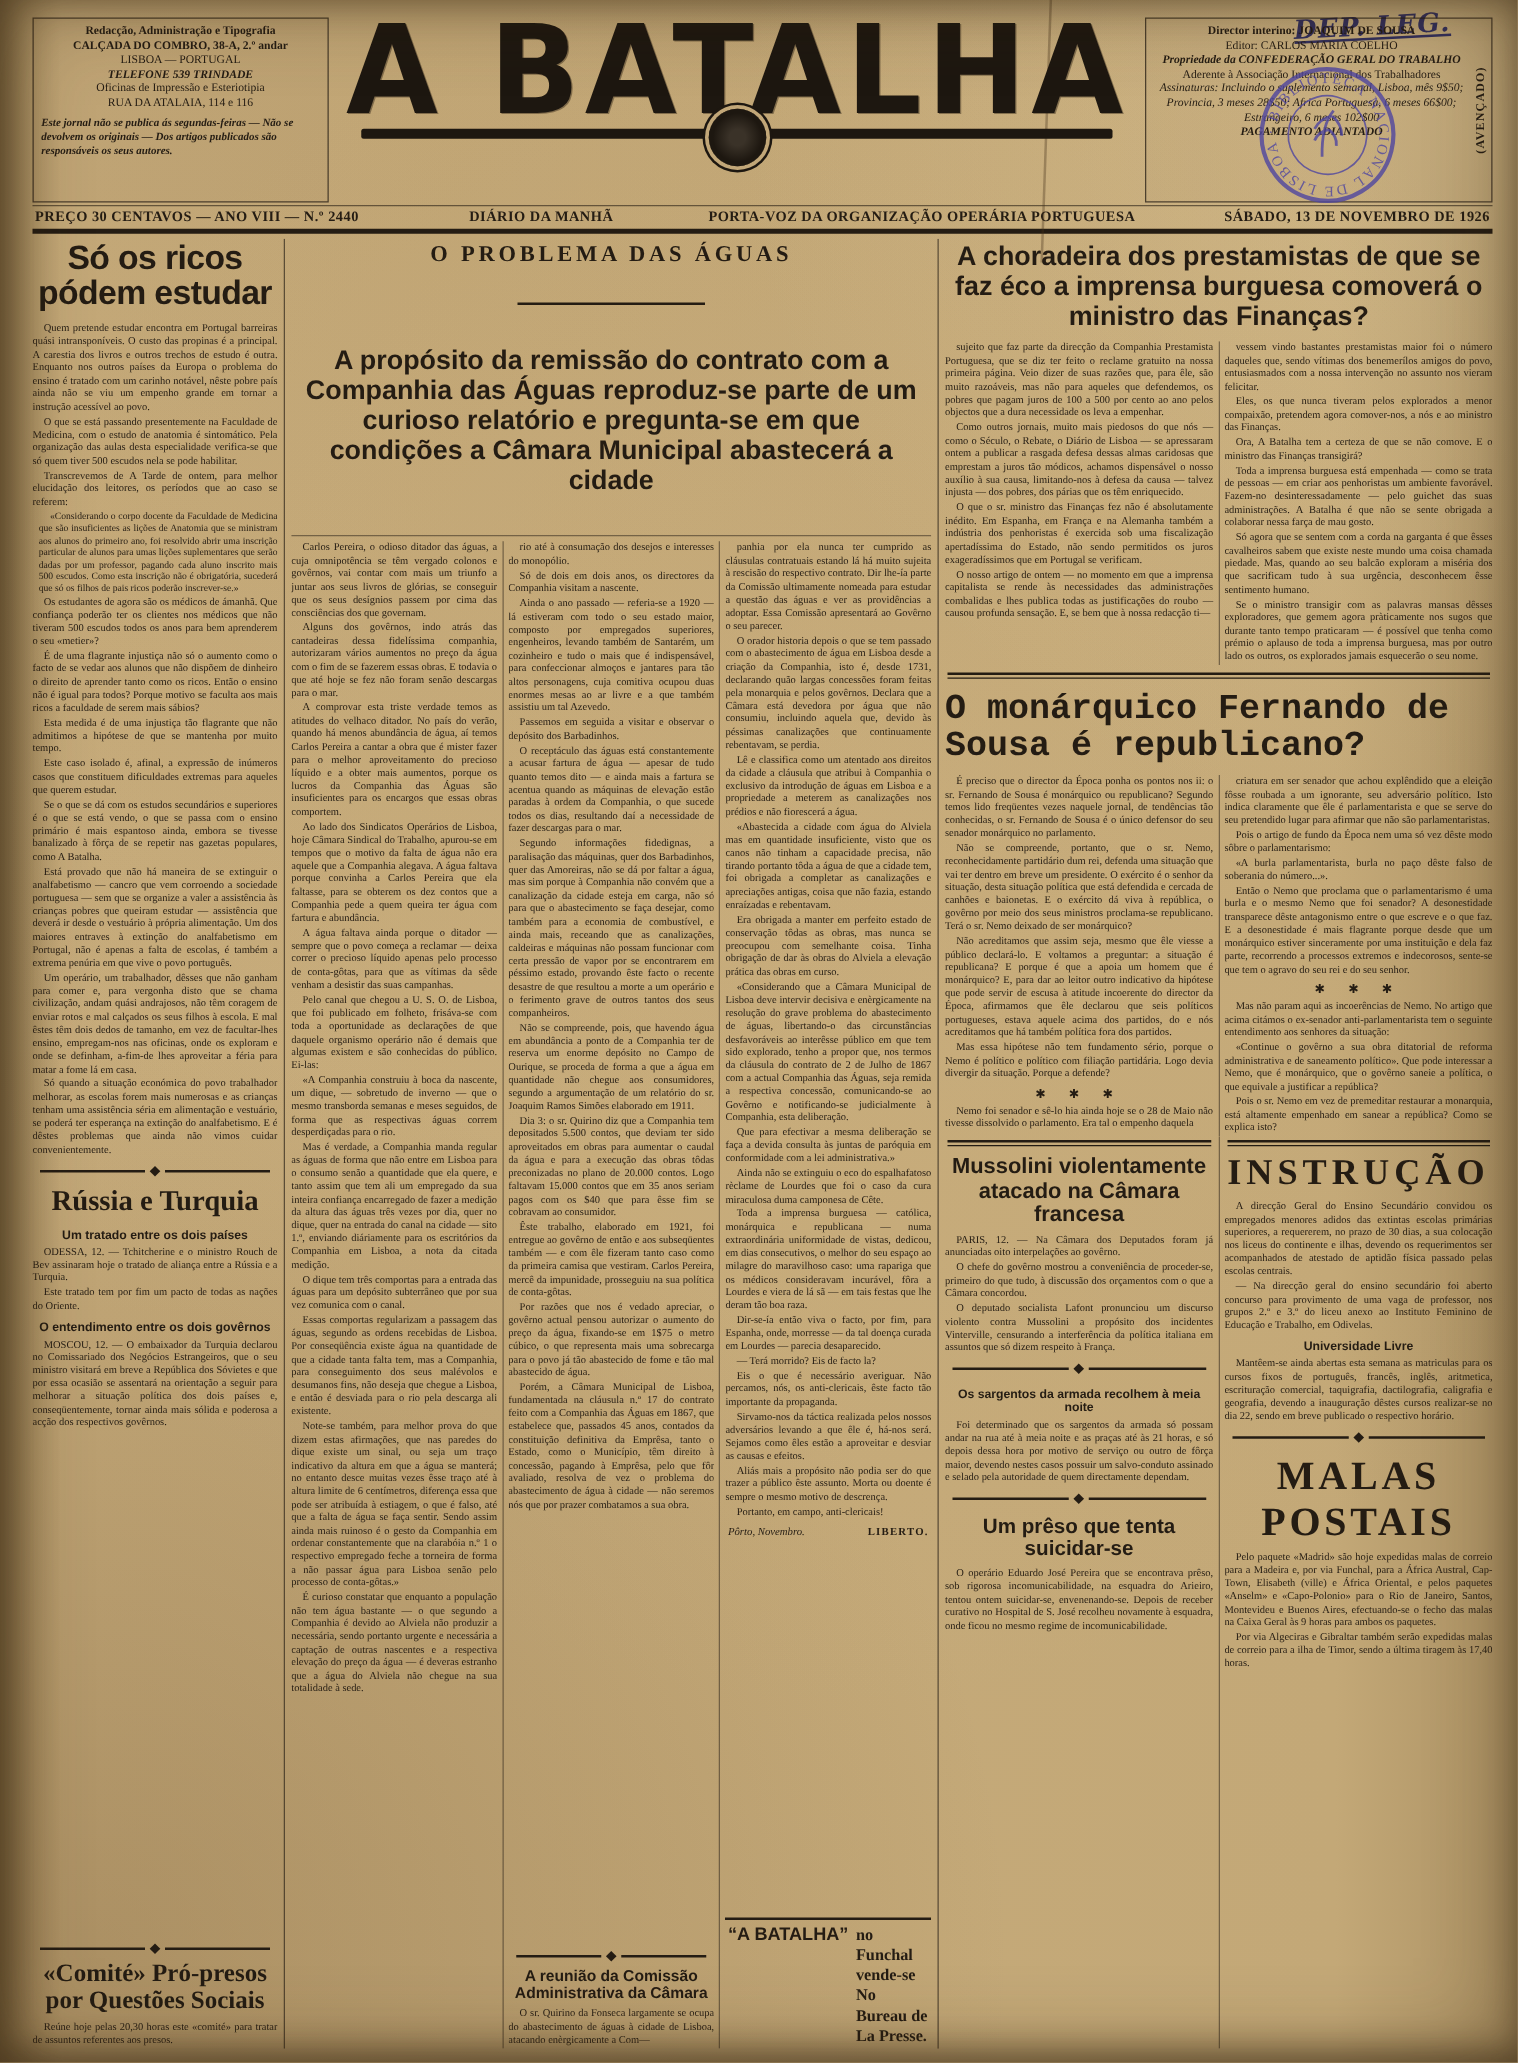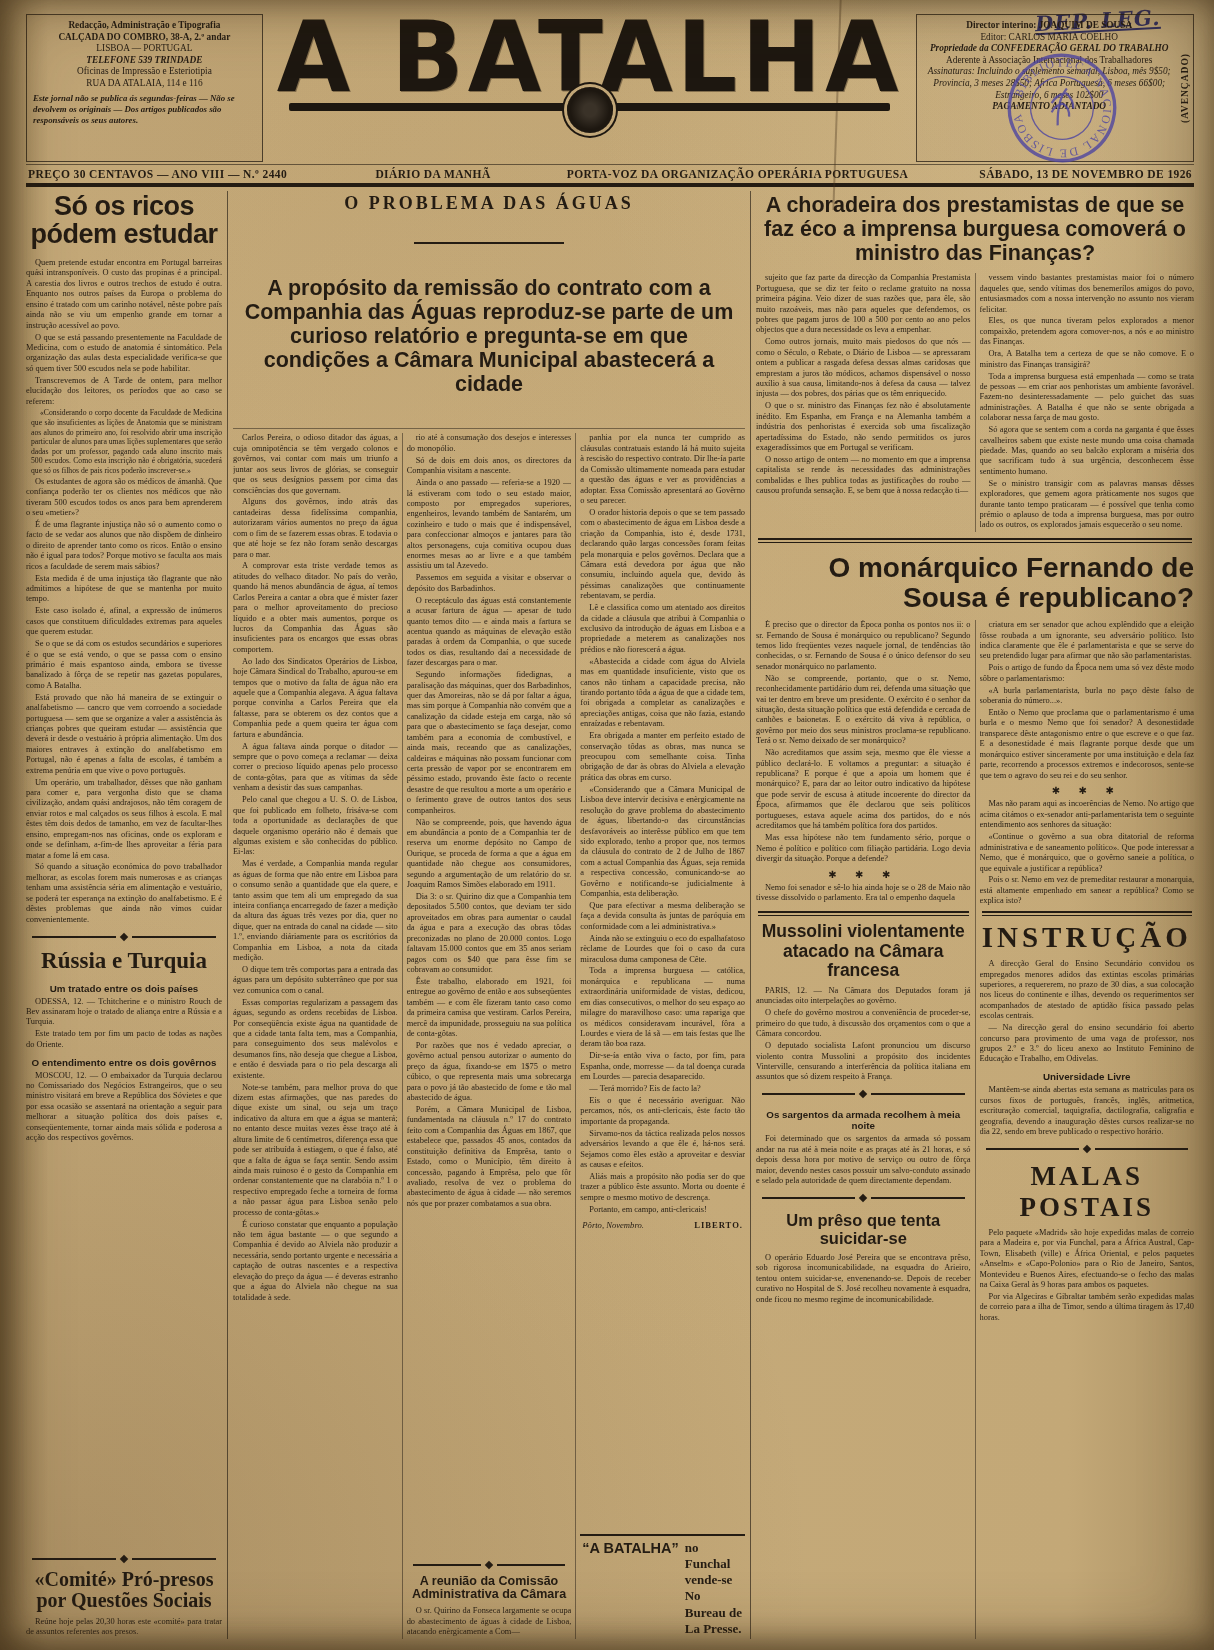--- a/index.html
+++ b/index.html
@@ -81,30 +81,30 @@
   .cete-title{font-family:"Liberation Sans",sans-serif;font-weight:bold;font-size:17.5px;line-height:1.15;text-align:center;margin:6px 0;}
   .sig{display:flex;justify-content:space-between;font-size:8.6px;margin:3px 2px;}
   .sig .place{font-style:italic;}
   .sig .name{font-weight:bold;letter-spacing:1px;}
   .ad-funchal{border-top:2px solid #241c13;margin-top:auto;padding:4px 2px 2px;display:flex;gap:6px;align-items:flex-start;}
   .ad-brand{font-family:"Liberation Sans",sans-serif;font-weight:bold;font-size:14.5px;white-space:nowrap;}
   .ad-text{font-weight:bold;font-size:13px;line-height:1.25;}
 
   .right{flex:1;display:flex;flex-direction:column;overflow:hidden;}
   .hl-right{font-family:"Liberation Sans",sans-serif;font-weight:bold;font-size:21.5px;line-height:1.12;text-align:center;margin:2px 2px 8px;}
-  .hl-fernando{font-family:Liberation Sans, sans-serif;font-weight:bold;font-size:28px;line-height:1.05;text-align:right;margin:4px 0 8px;}
+  .hl-fernando{font-family:Liberation Mono, monospace;font-weight:bold;font-size:28px;line-height:1.05;text-align:left;margin:4px 0 8px;}
   .r-cols{display:flex;overflow:hidden;}
   .r-cols.row1{max-height:345px;}
   .r-cols.row2{max-height:392px;}
   .r-cols.row3{flex:1;}
   .rcol{flex:1;display:flex;flex-direction:column;overflow:hidden;}
   .news-title{font-family:"Liberation Sans",sans-serif;font-weight:bold;font-size:17.5px;line-height:1.12;text-align:center;margin:3px 0 5px;}
   .news-title.sm{font-size:16.5px;}
   .big-title{font-family:"Liberation Serif",serif;font-weight:bold;font-size:29px;letter-spacing:4px;text-align:center;margin:2px 0 5px;}
-  .big-title.malas{font-size:27px;letter-spacing:3px;}
+  .big-title.malas{font-size:32px;letter-spacing:3px;}
   .rule-heavy.sm{margin:3px 2px;}
 </style>
 </head>
 <body>
 
 <div class="paper">
   <div class="crease"></div>
   <div class="depleg">DEP. LEG.</div>
 
   <header class="masthead">
@@ -204,20 +204,21 @@
 
       <div class="c-cols">
         <div class="ccol">
           <div>
               <p class="para">Carlos Pereira, o odioso ditador das águas, a cuja omnipotência se têm vergado colonos e govêrnos, vai contar com mais um triunfo a juntar aos seus livros de glórias, se conseguir que os seus desígnios passem por cima das consciências dos que governam.</p>
               <p class="para">Alguns dos govêrnos, indo atrás das cantadeiras dessa fidelíssima companhia, autorizaram vários aumentos no preço da água com o fim de se fazerem essas obras. E todavia o que até hoje se fez não foram senão descargas para o mar.</p>
               <p class="para">A comprovar esta triste verdade temos as atitudes do velhaco ditador. No país do verão, quando há menos abundância de água, aí temos Carlos Pereira a cantar a obra que é mister fazer para o melhor aproveitamento do precioso líquido e a obter mais aumentos, porque os lucros da Companhia das Águas são insuficientes para os encargos que essas obras comportem.</p>
               <p class="para">Ao lado dos Sindicatos Operários de Lisboa, hoje Câmara Sindical do Trabalho, apurou-se em tempos que o motivo da falta de água não era aquele que a Companhia alegava. A água faltava porque convinha a Carlos Pereira que ela faltasse, para se obterem os dez contos que a Companhia pede a quem queira ter água com fartura e abundância.</p>
               <p class="para">A água faltava ainda porque o ditador — sempre que o povo começa a reclamar — deixa correr o precioso líquido apenas pelo processo de conta-gôtas, para que as vítimas da sêde venham a desistir das suas campanhas.</p>
               <p class="para">Pelo canal que chegou a U. S. O. de Lisboa, que foi publicado em folheto, frisáva-se com toda a oportunidade as declarações de que daquele organismo operário não é demais que algumas existem e são conhecidas do público. Ei-las:</p>
+              <p class="para">«A Companhia construiu à boca da nascente, um dique, — sobretudo de inverno — que o mesmo transborda semanas e meses seguidos, de forma que as respectivas águas correm desperdiçadas para o rio.</p>
               <p class="para">Mas é verdade, a Companhia manda regular as águas de forma que não entre em Lisboa para o consumo senão a quantidade que ela quere, e tanto assim que tem ali um empregado da sua inteira confiança encarregado de fazer a medição da altura das águas três vezes por dia, quer no dique, quer na entrada do canal na cidade — sito 1.º, enviando diáriamente para os escritórios da Companhia em Lisboa, a nota da citada medição.</p>
               <p class="para">O dique tem três comportas para a entrada das águas para um depósito subterrâneo que por sua vez comunica com o canal.</p>
               <p class="para">Essas comportas regularizam a passagem das águas, segundo as ordens recebidas de Lisboa. Por conseqüência existe água na quantidade de que a cidade tanta falta tem, mas a Companhia, para conseguimento dos seus malévolos e desumanos fins, não deseja que chegue a Lisboa, e então é desviada para o rio pela descarga ali existente.</p>
               <p class="para">Note-se também, para melhor prova do que dizem estas afirmações, que nas paredes do dique existe um sinal, ou seja um traço indicativo da altura em que a água se manterá; no entanto desce muitas vezes êsse traço até à altura limite de 6 centímetros, diferença essa que pode ser atribuída à estiagem, o que é falso, até que a falta de água se faça sentir. Sendo assim ainda mais ruinoso é o gesto da Companhia em ordenar constantemente que na clarabóia n.º 1 o respectivo empregado feche a torneira de forma a não passar água para Lisboa senão pelo processo de conta-gôtas.»</p>
               <p class="para">É curioso constatar que enquanto a população não tem água bastante — o que segundo a Companhia é devido ao Alviela não produzir a necessária, sendo portanto urgente e necessária a captação de outras nascentes e a respectiva elevação do preço da água — é deveras estranho que a água do Alviela não chegue na sua totalidade à sede.</p>
             </div>
         </div>
         <div class="vrule thin"></div>
         <div class="ccol">
           <div>

